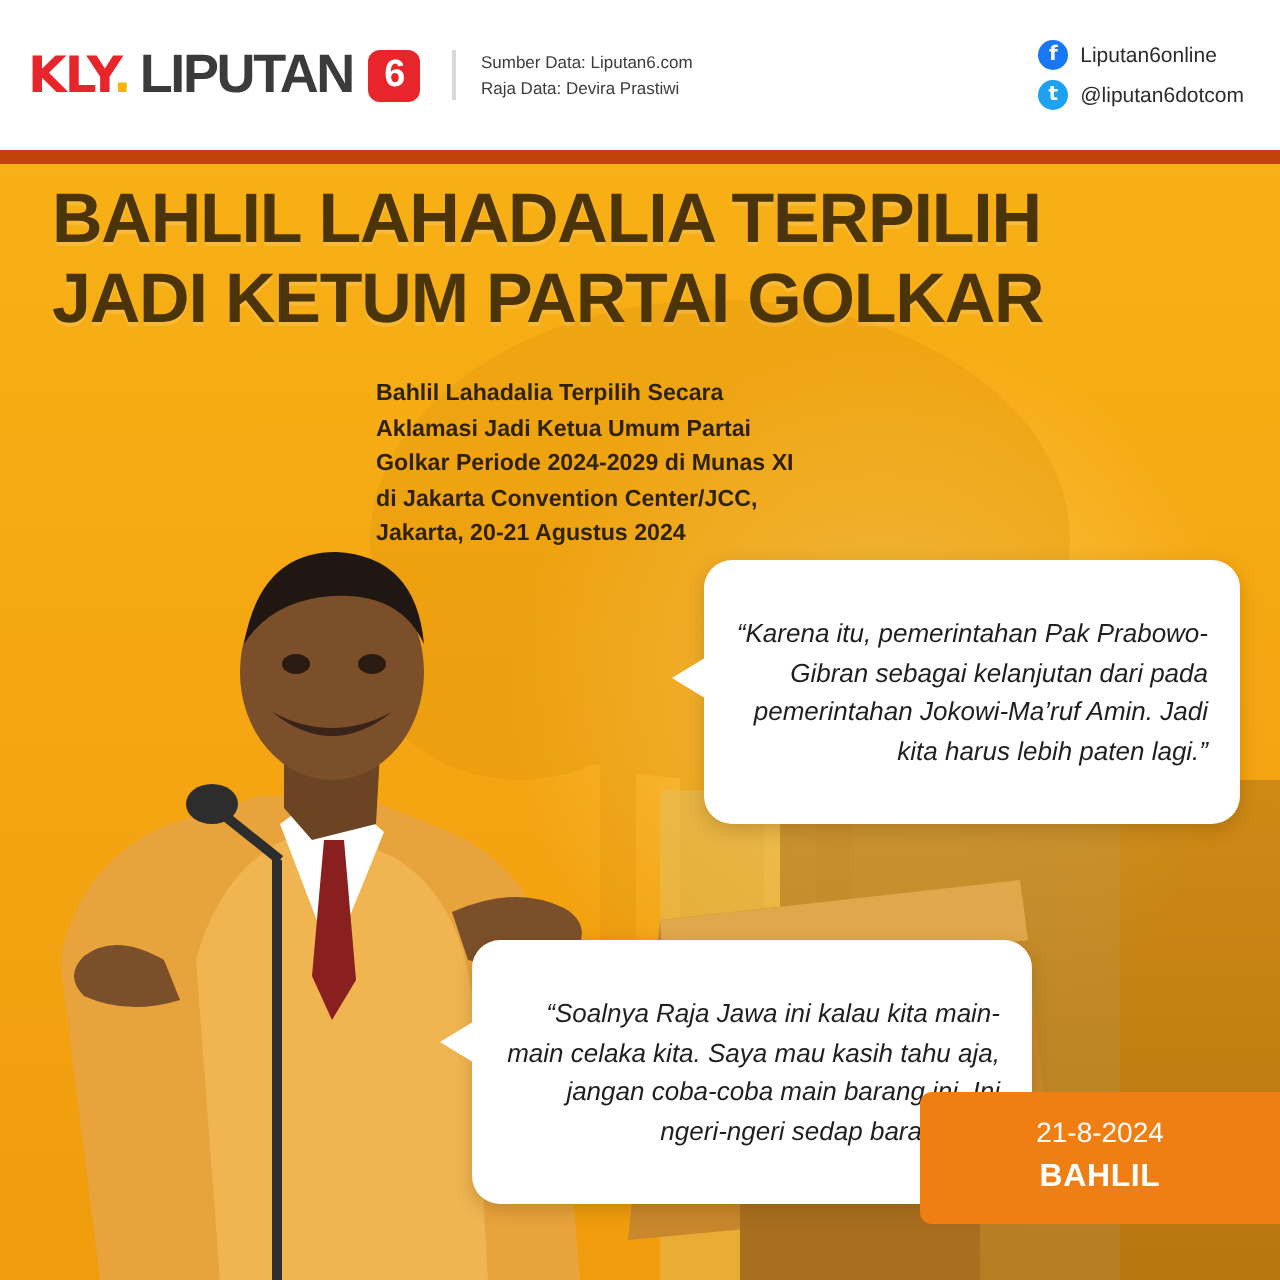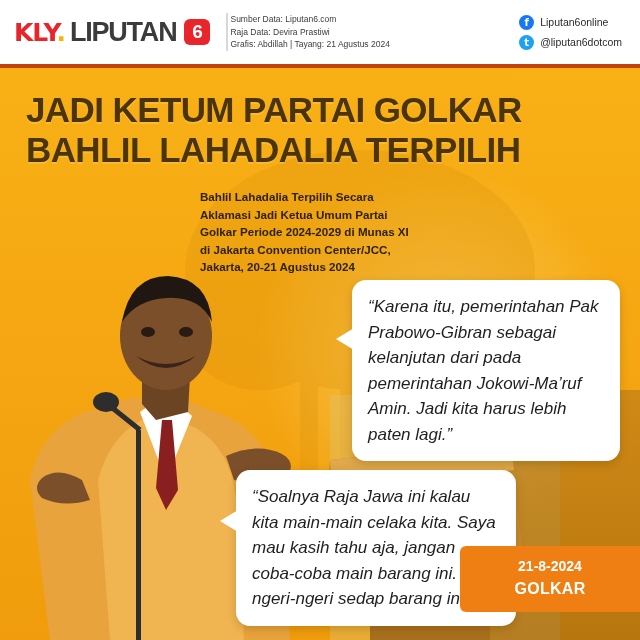--- a/index.html
+++ b/index.html
@@ -56,23 +56,23 @@
     left: 330px;
     top: 395px;
     width: 230px;
     height: 245px;
     background: #e2bd5f;
     opacity: 0.5;
   }
   
   .header {
     position: relative;
-    height: 68px;
+    height: 82px;
     background: #ffffff;
-    border-bottom: 4px solid #c2410c;
+    border-bottom: 7px solid #c2410c;
     display: flex;
     align-items: center;
     padding: 0 14px;
     box-sizing: border-box;
   }
   .logo {
     display: flex;
     align-items: center;
     gap: 5px;
     margin-right: 16px;
@@ -105,21 +105,21 @@
     display: flex;
     align-items: center;
     justify-content: center;
     margin-left: 3px;
   }
   .credits {
     font-size: 8.5px;
     line-height: 1.5;
     color: #3c3c3c;
     border-left: 2px solid #d8d8d8;
-    padding-left: 2px;
+    padding-left: 12px;
   }
   .social {
     margin-left: auto;
     display: flex;
     flex-direction: column;
     gap: 5px;
     padding-right: 4px;
   }
   .social-row {
     display: flex;
@@ -154,21 +154,21 @@
     line-height: 1.15;
     letter-spacing: -0.6px;
     text-shadow: 0 2px 0 rgba(255,255,255,0.15);
     font-family: "Liberation Sans", sans-serif;
   }
   .headline-line { display: block; white-space: nowrap; }
   
   .leads {
     position: absolute;
     top: 188px;
-    left: 200px;
+    left: 188px;
     right: 16px;
     display: flex;
     gap: 18px;
   }
   .lead {
     width: 210px;
     font-size: 11.6px;
     line-height: 1.52;
     color: #2f2206;
     font-weight: bold;
@@ -179,27 +179,27 @@
     left: -10px;
     top: 180px;
     width: 330px;
     height: 460px;
   }
   
   .quote {
     position: absolute;
     background: #ffffff;
     border-radius: 14px;
-    padding: 14px 16px;
+    padding: 27px 16px;
     box-shadow: 0 3px 9px rgba(90,60,0,0.25);
-    font-size: 17px;
+    font-size: 13px;
     line-height: 1.5;
     color: #1f1f1f;
     font-style: italic;
-    text-align: left;
+    text-align: right;
     font-family: "Liberation Sans", sans-serif;
   }
   .quote-1 {
     left: 352px;
     top: 280px;
     width: 236px;
   }
   .quote-2 {
     left: 236px;
     top: 470px;
@@ -231,21 +231,21 @@
     width: 180px;
     padding: 12px 10px 14px;
     background: #f07f13;
     color: #ffffff;
     text-align: center;
     box-sizing: border-box;
     border-radius: 6px 0 0 6px;
   }
   .badge-date {
     font-size: 14px;
-    font-weight: bold;
+    font-weight: normal;
     margin-bottom: 5px;
     text-align: center;
   }
   .badge-name {
     font-size: 16px;
     font-weight: bold;
     line-height: 1.2;
     letter-spacing: 0.3px;
   }
 </style>
@@ -306,50 +306,49 @@
 
   <div class="header">
     <div class="logo">
       <span class="logo-kly"><span>KLY</span><span class="dot">.</span></span>
       <span class="logo-lip">LIPUTAN</span>
       <span class="logo-six">6</span>
     </div>
     <div class="credits">
       <div>Sumber Data: Liputan6.com</div>
       <div>Raja Data: Devira Prastiwi</div>
-      <div>Grafis: Abdillah | Tayang: 21 Agustus 2024</div>
     </div>
     <div class="social">
       <div class="social-row">
         <span class="social-icon fb">f</span>
         <span>Liputan6online</span>
       </div>
       <div class="social-row">
         <span class="social-icon tw">t</span>
         <span>@liputan6dotcom</span>
       </div>
     </div>
   </div>
 
   <div class="headline">
+    <span class="headline-line">BAHLIL LAHADALIA TERPILIH</span>
     <span class="headline-line">JADI KETUM PARTAI GOLKAR</span>
-    <span class="headline-line">BAHLIL LAHADALIA TERPILIH</span>
   </div>
 
   <div class="leads">
     <div class="lead">Bahlil Lahadalia Terpilih Secara Aklamasi Jadi Ketua Umum Partai Golkar Periode 2024-2029 di Munas XI di Jakarta Convention Center/JCC, Jakarta, 20-21 Agustus 2024</div>
   </div>
 
   <div class="quote quote-1">
     <span class="quote-tail"></span>
     <span>“Karena itu, pemerintahan Pak Prabowo-Gibran sebagai kelanjutan dari pada pemerintahan Jokowi-Ma’ruf Amin. Jadi kita harus lebih paten lagi.”</span>
   </div>
   <div class="quote quote-2">
     <span class="quote-tail"></span>
     <span>“Soalnya Raja Jawa ini kalau kita main-main celaka kita. Saya mau kasih tahu aja, jangan coba-coba main barang ini. Ini ngeri-ngeri sedap barang ini.”</span>
   </div>
 
   <div class="badge">
     <div class="badge-date">21-8-2024</div>
-    <div class="badge-name">GOLKAR</div>
+    <div class="badge-name">BAHLIL</div>
   </div>
 
 </div>
 
 </body></html>

